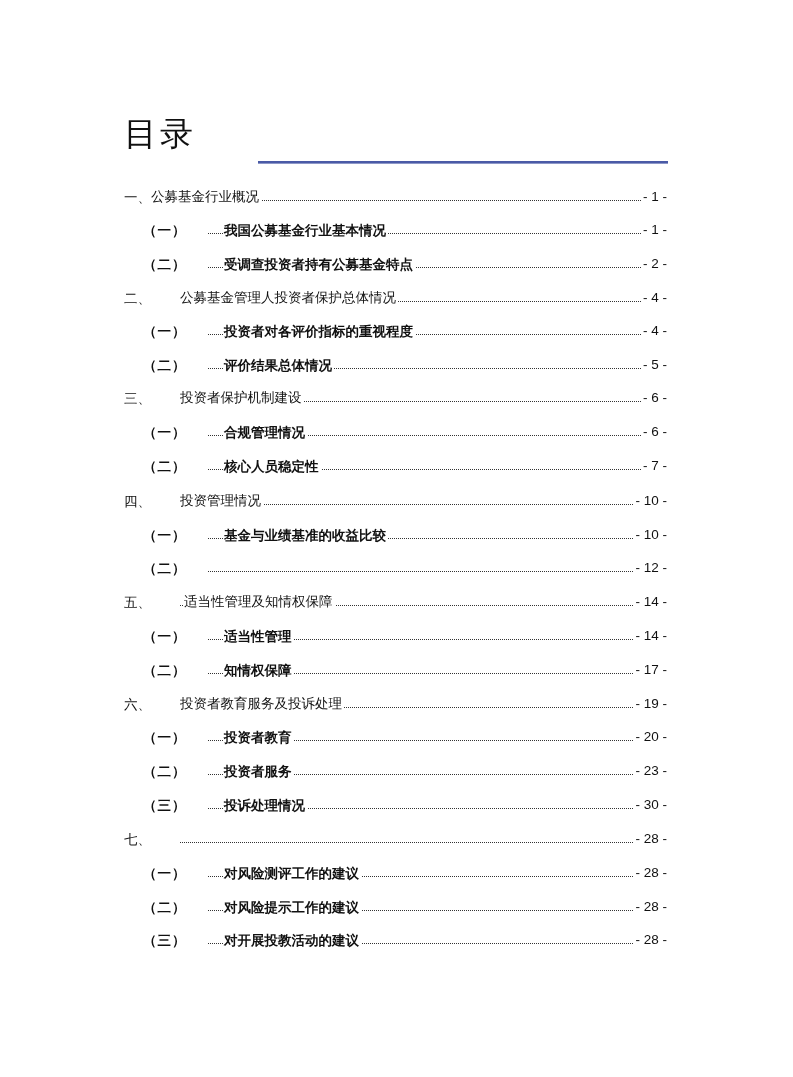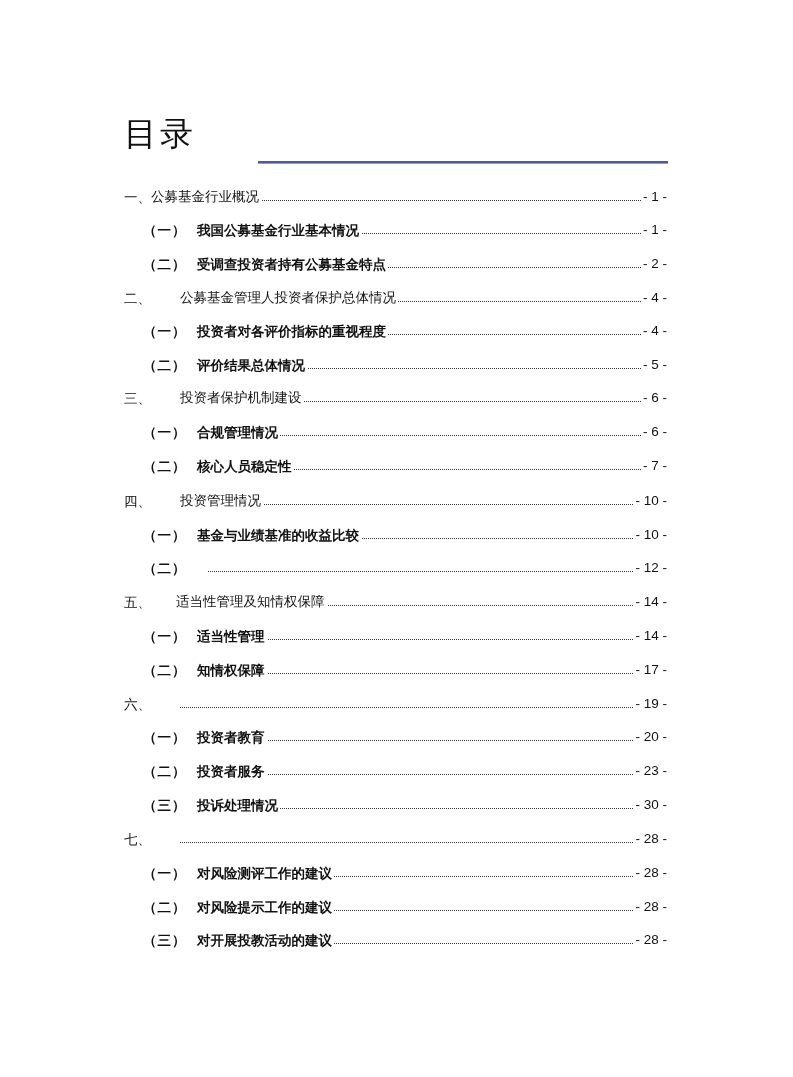--- a/index.html
+++ b/index.html
@@ -104,21 +104,21 @@
     right: 130px;
   }
   
   .lvl2 .marker {
     left: 143px;
     font-family: "DejaVu Serif", "Liberation Serif", serif;
     font-weight: bold;
     letter-spacing: 1px;
   }
   .lvl2 .label {
-    left: 197px;
+    left: 224px;
     font-family: "DejaVu Serif", "Liberation Serif", serif;
     font-weight: bold;
   }
   .lvl2 .leader {
     left: 208px;
     right: 130px;
   }
 </style>
 </head>
 <body>
@@ -208,41 +208,42 @@
     </a>
 
     <a class="toc-row lvl2" style="top:557px">
       <span class="marker">（二）</span>
       <span class="leader"></span>
       <span class="page-num">- 12 -</span>
     </a>
 
     <a class="toc-row lvl1" style="top:591px">
       <span class="marker">五、</span>
-      <span class="label" style="left:176px">适当性管理及知情权保障</span>
+      <span class="label" style="left:184px">适当性管理及知情权保障</span>
       <span class="leader"></span>
       <span class="page-num">- 14 -</span>
     </a>
 
     <a class="toc-row lvl2" style="top:625px">
       <span class="marker">（一）</span>
       <span class="label">适当性管理</span>
       <span class="leader"></span>
       <span class="page-num">- 14 -</span>
     </a>
 
     <a class="toc-row lvl2" style="top:659px">
       <span class="marker">（二）</span>
       <span class="label">知情权保障</span>
       <span class="leader"></span>
       <span class="page-num">- 17 -</span>
     </a>
 
     <a class="toc-row lvl1" style="top:693px">
       <span class="marker">六、</span>
+      <span class="label" style="left:180px">投资者教育服务及投诉处理</span>
       <span class="leader"></span>
       <span class="page-num">- 19 -</span>
     </a>
 
     <a class="toc-row lvl2" style="top:726px">
       <span class="marker">（一）</span>
       <span class="label">投资者教育</span>
       <span class="leader"></span>
       <span class="page-num">- 20 -</span>
     </a>

